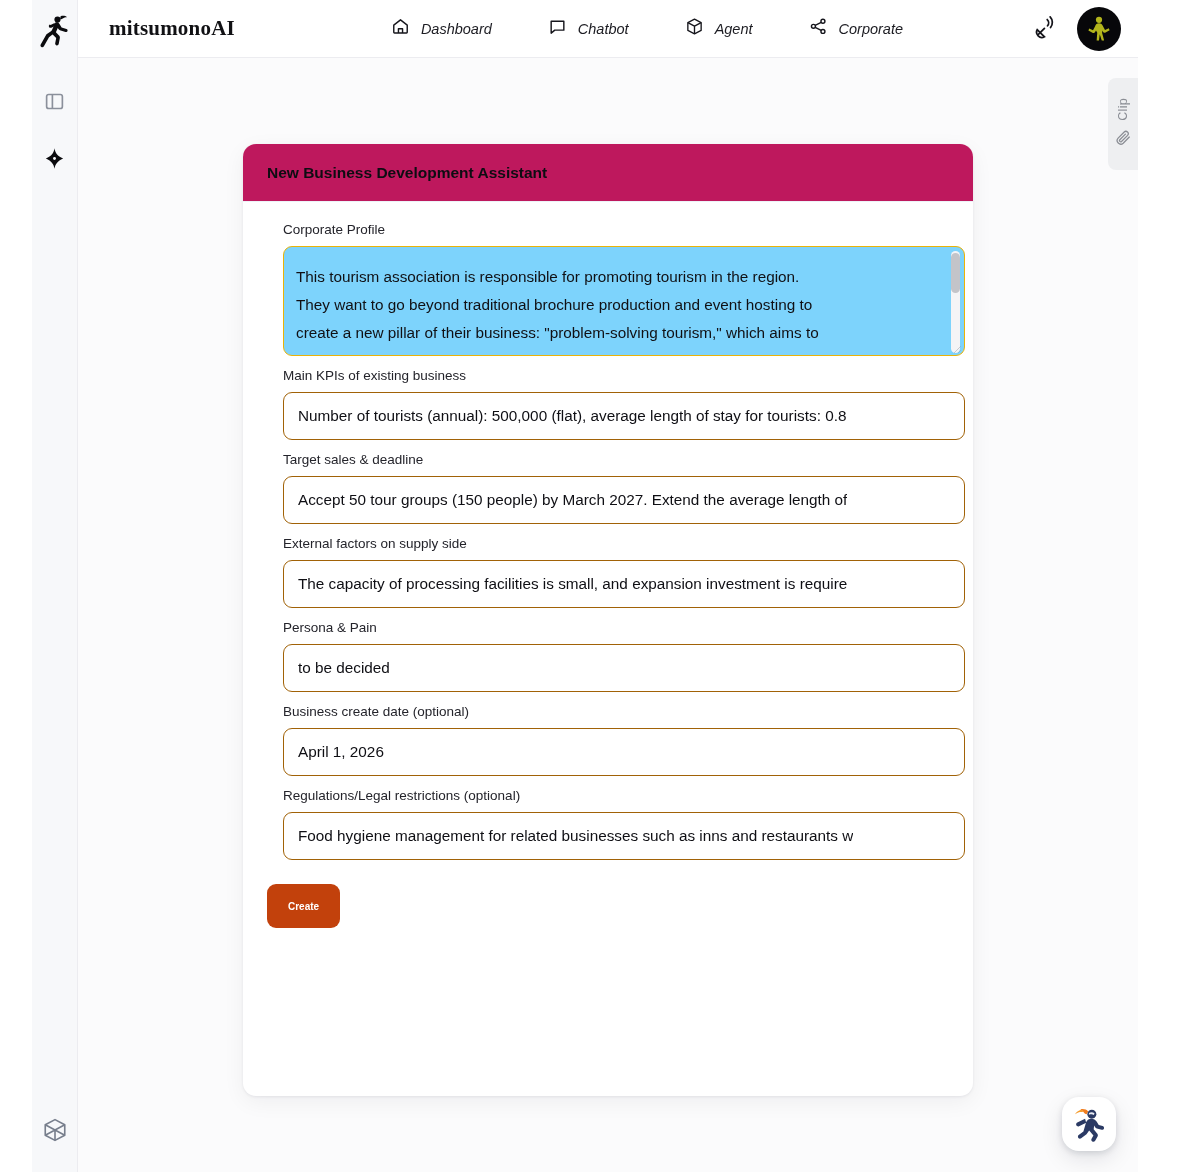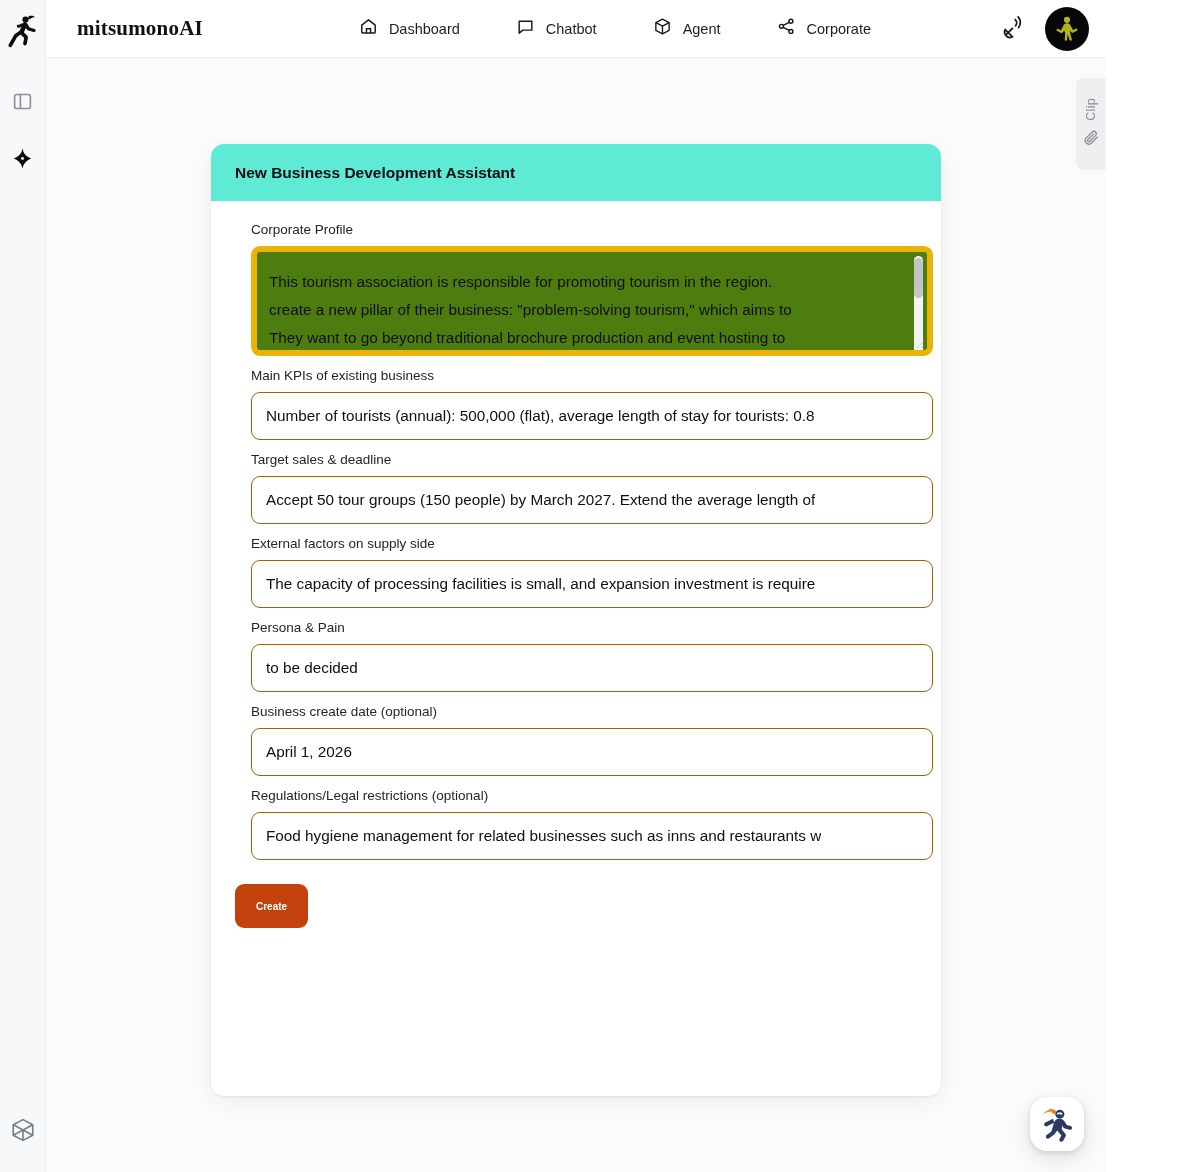--- a/index.html
+++ b/index.html
@@ -2,21 +2,21 @@
 <html><head>
 <meta charset="utf-8">
 <style>
   * { box-sizing: border-box; margin: 0; padding: 0; }
   html, body {
     width: 1198px; height: 1172px;
     background: #ffffff;
     font-family: "Liberation Sans", sans-serif;
     overflow: hidden;
   }
-  .app { position: relative; width: 1106px; height: 1172px; display: flex; }
+  .app { position: relative; width: 1106px; height: 1172px; display: flex; margin-left: 32px; }
 
   
   .rail {
     width: 46px; height: 1172px;
     background: #f7f8fa;
     border-right: 1px solid #ececf0;
     display: flex; flex-direction: column; align-items: center;
     flex: 0 0 46px;
   }
   .rail-logo { margin-top: 10px; width: 40px; height: 44px; display: flex; align-items: center; justify-content: center; }
@@ -35,21 +35,21 @@
     border-bottom: 1px solid #ececf0;
     display: flex; align-items: center;
     position: relative;
   }
   .brand {
     font-family: "Liberation Serif", serif;
     font-size: 21px; font-weight: 700; color: #111114;
     letter-spacing: .2px;
     margin-left: 31px;
   }
-  .nav { display: flex; align-items: flex-start; gap: 56px; margin-left: 156px; }
+  .nav { display: flex; align-items: flex-start; gap: 56px; margin-left: 156px; font-style: italic; }
   .nav-item { display: flex; align-items: center; gap: 11px; cursor: pointer; }
   .nav-label { font-size: 14.5px; color: #1c1c22; white-space: nowrap; }
   .head-right { margin-left: auto; display: flex; align-items: center; gap: 18px; margin-right: 17px; }
   .avatar {
     width: 44px; height: 44px; border-radius: 50%;
     background: #07070a; overflow: hidden;
     display: flex; align-items: center; justify-content: center;
   }
 
   
@@ -58,36 +58,36 @@
     overflow: hidden; position: relative;
     display: flex; justify-content: center;
   }
   .card {
     width: 730px; margin-top: 86px; height: 952px;
     background: #ffffff; border-radius: 13px;
     box-shadow: 0 1px 3px rgba(16,20,40,.07), 0 6px 22px rgba(16,20,40,.055);
     overflow: hidden; flex: 0 0 730px;
   }
   .card-head {
-    background: #5eead4; height: 58px;
+    background: #be185d; height: 58px;
     display: flex; align-items: center; padding: 0 24px;
     border-bottom: 1px solid #eef3f8;
   }
   .card-title { font-size: 15.5px; font-weight: 700; color: #0d0d12; }
   .card-body { padding: 20px 24px 0 24px; }
 
   .field { margin-bottom: 2px; padding-left: 16px; }
   .f-label { font-size: 13.5px; color: #24242b; margin: 12px 0 9px 0; }
   .field:first-child .f-label { margin-top: 0; }
 
   .ta-wrap { position: relative; }
   .textarea {
     width: 682px; height: 110px;
-    border: 6px solid #eab308; border-radius: 9px;
-    background: #4d7c0f; padding: 16px 22px 0 12px;
+    border: 1px solid #eab308; border-radius: 9px;
+    background: #7dd3fc; padding: 16px 22px 0 12px;
     overflow: hidden; position: relative;
   }
   .ta-line { font-size: 15.3px; color: #101014; line-height: 28px; white-space: nowrap; }
   .ta-scrollbar {
     position: absolute; right: 4px; top: 4px; width: 9px; height: 102px;
     background: #f4f4f6; border-radius: 5px;
   }
   .ta-thumb {
     position: absolute; right: 4px; top: 6px; width: 9px; height: 40px;
     background: #c3c4c9; border-radius: 5px;
@@ -253,22 +253,22 @@
           <div class="card-title">New Business Development Assistant</div>
         </div>
 
         <div class="card-body">
 
           <div class="field">
             <div class="f-label">Corporate Profile</div>
             <div class="ta-wrap">
               <div class="textarea">
                 <div class="ta-line">This tourism association is responsible for promoting tourism in the region.</div>
+                <div class="ta-line">They want to go beyond traditional brochure production and event hosting to</div>
                 <div class="ta-line">create a new pillar of their business: "problem-solving tourism," which aims to</div>
-                <div class="ta-line">They want to go beyond traditional brochure production and event hosting to</div>
                 <div class="ta-line">resolve local social issues (wildlife damage, unused farmland, etc.). They are</div>
                 <div class="ta-scrollbar"></div>
                 <div class="ta-thumb"></div>
                 <svg class="ta-grip" viewBox="0 0 12 12" stroke="#9a9ea6" stroke-width="1">
                   <path d="M11 4 4 11M11 8 8 11"></path>
                 </svg>
               </div>
             </div>
           </div>
 

